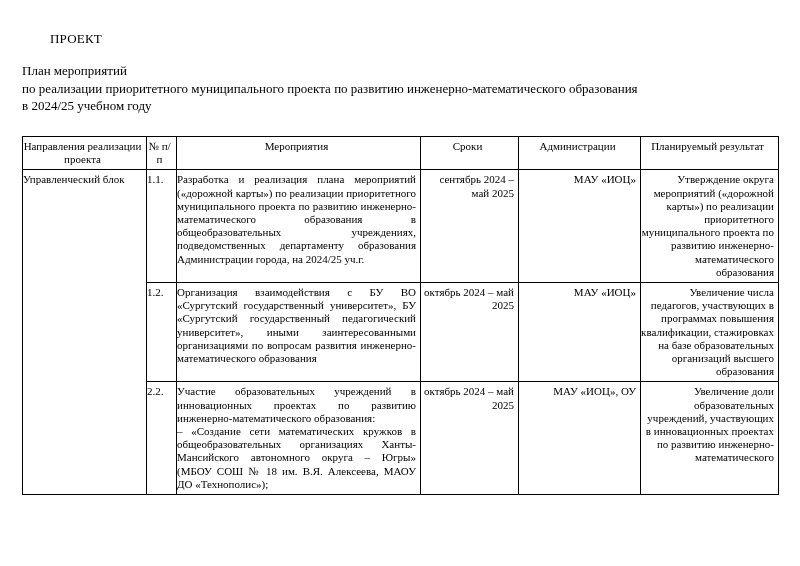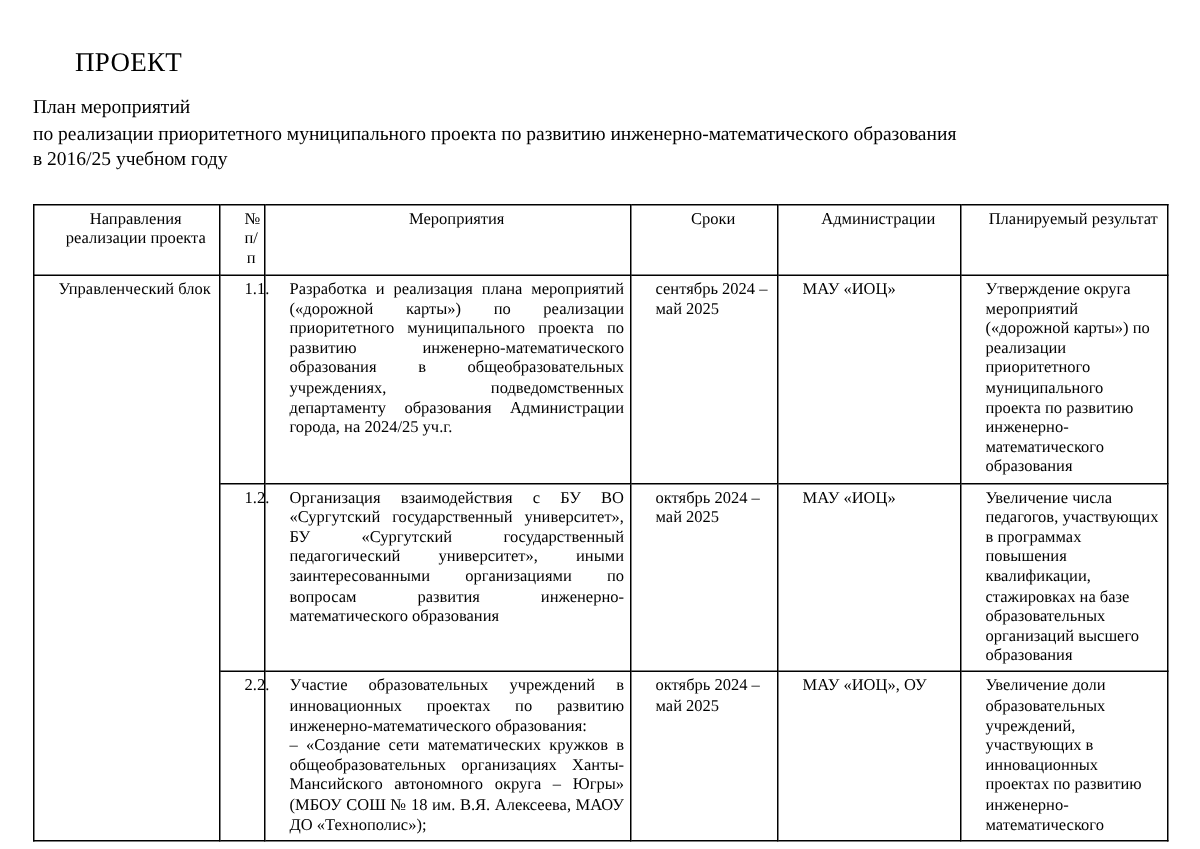--- a/index.html
+++ b/index.html
@@ -14,21 +14,21 @@
     background: #ffffff;
     font-family: "Liberation Serif", "DejaVu Serif", serif;
     color: #000000;
     overflow: hidden;
     box-sizing: border-box;
   }
   .draft-label {
     position: absolute;
     left: 50px;
     top: 31px;
-    font-size: 18px;
+    font-size: 13px;
     letter-spacing: 0.2px;
   }
   .doc-title {
     position: absolute;
     left: 22px;
     top: 62px;
     width: 756px;
     text-align: left;
     font-size: 13px;
     line-height: 17.5px;
@@ -40,21 +40,21 @@
     left: 22px;
     top: 136px;
     width: 756px;
     border-collapse: collapse;
     table-layout: fixed;
     font-size: 11px;
   }
   table.plan td, table.plan th {
     border: 1px solid #000000;
     vertical-align: top;
-    padding: 3px 4px 3px 16px;
+    padding: 3px 4px 3px 0;
     font-weight: normal;
     line-height: 13.2px;
   }
   thead th {
     text-align: center;
     vertical-align: middle;
     padding-top: 4px;
     padding-bottom: 4px;
   }
   .col-direction { width: 124px; }
@@ -75,35 +75,35 @@
   }
   td.measure {
     text-align: justify;
     text-justify: inter-word;
     padding-top: 4px;
     padding-left: 5px;
     padding-right: 5px;
   }
   td.measure .para { margin: 0; }
   td.term, td.resp, td.result {
-    text-align: left;
+    text-align: right;
     padding-top: 4px;
   }
 </style>
 </head>
 <body>
 
 <div class="page">
 
   <div class="draft-label">ПРОЕКТ</div>
 
   <div class="doc-title">
     <div>План мероприятий</div>
     <div>по реализации приоритетного муниципального проекта по развитию инженерно-математического образования</div>
-    <div>в 2016/25 учебном году</div>
+    <div>в 2024/25 учебном году</div>
   </div>
 
   <table class="plan">
     <colgroup>
       <col class="col-direction">
       <col class="col-num">
       <col class="col-measure">
       <col class="col-term">
       <col class="col-resp">
       <col class="col-result">

